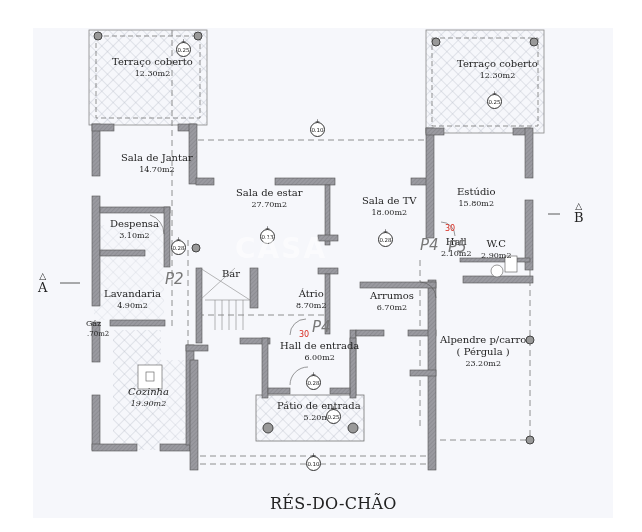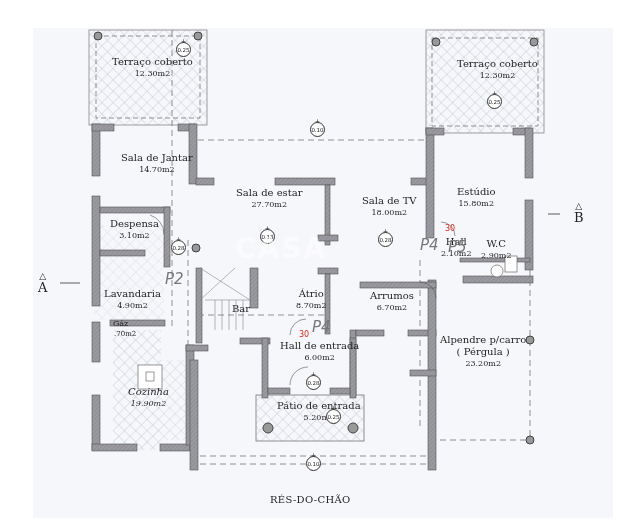--- a/index.html
+++ b/index.html
@@ -8,21 +8,21 @@
   .sheet { position:absolute; left:33px; top:28px; width:580px; height:490px; background:#f6f7fb; }
   svg { position:absolute; left:0; top:0; }
   .lbl { position:absolute; text-align:center; font-size:10px; line-height:12px; color:#1e1e1e; white-space:nowrap; }
   .area { font-size:8px; display:block; }
   .lvl { position:absolute; width:13px; height:13px; border:1px solid #333; border-radius:50%;
          font-size:5.5px; line-height:15px; text-align:center; background:#fff; color:#222;
          font-family:"DejaVu Sans","Liberation Sans",sans-serif; }
   .lvl:before { content:"+"; position:absolute; top:-6px; left:0; width:100%; font-size:6px; line-height:8px; }
   .sec { position:absolute; font-size:13px; text-align:center; }
   .sec .tri { display:block; font-size:9px; line-height:8px; }
-  .title { position:absolute; left:270px; top:494px; font-size:10px; letter-spacing:0.3px;text-align:right; }
+  .title { position:absolute; left:270px; top:494px; font-size:16px; letter-spacing:0.3px;text-align:right; }
   .red { position:absolute; color:#d8281d; font-size:8px; font-family:"DejaVu Sans",sans-serif; }
   .pencil { position:absolute; color:#777; font-size:15px; font-style:italic; font-family:"DejaVu Sans",sans-serif; }
   .watermark { position:absolute; left:235px; top:232px; font-size:28px; font-weight:bold; color:rgba(255,255,255,0.55);
                font-family:"DejaVu Sans",sans-serif; letter-spacing:2px; }
 </style>
 </head>
 <body>
 
 <div class="sheet"></div>
 
@@ -185,29 +185,29 @@
   <span class="area">15.80m2</span>
 </div>
 <div class="lbl" style="left:110px;top:218px;">
   <span>Despensa</span>
   <span class="area">3.10m2</span>
 </div>
 <div class="lbl" style="left:104px;top:268px;margin-top:20px;">
   <span>Lavandaria</span>
   <span class="area">4.90m2</span>
 </div>
-<div class="lbl" style="left:105px;top:319px;font-size:8px;line-height:10px;">
+<div class="lbl" style="left:78px;top:319px;font-size:8px;line-height:10px;">
   <span>Gáz</span>
   <span class="area" style="font-size:7px;margin-left:9px;">.70m2</span>
 </div>
 <div class="lbl" style="left:128px;top:386px;font-style:italic;">
   <span>Cozinha</span>
   <span class="area">19.90m2</span>
 </div>
-<div class="lbl" style="left:232px;top:268px;margin-top:35px;">
+<div class="lbl" style="left:222px;top:268px;">
   <span>Bar</span>
 </div>
 <div class="lbl" style="left:296px;top:288px;">
   <span>Átrio</span>
   <span class="area">8.70m2</span>
 </div>
 <div class="lbl" style="left:370px;top:290px;">
   <span>Arrumos</span>
   <span class="area">6.70m2</span>
 </div>

